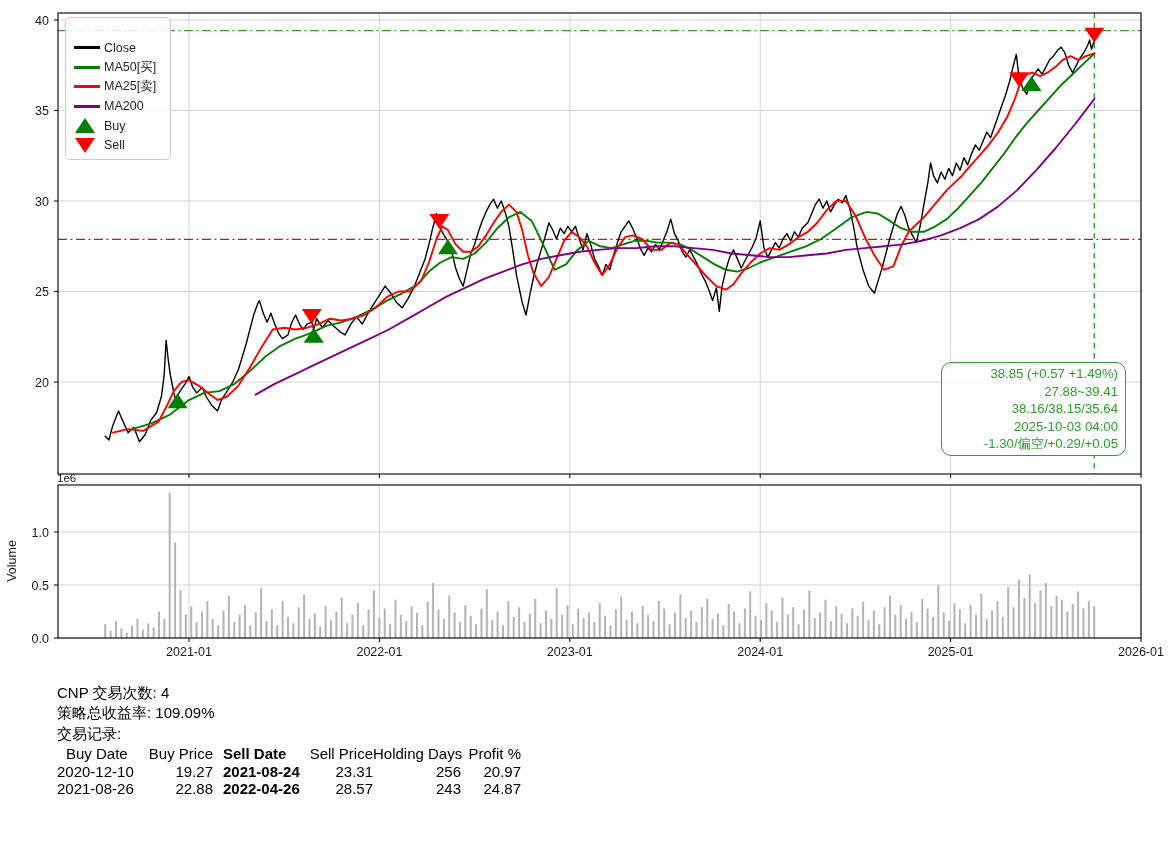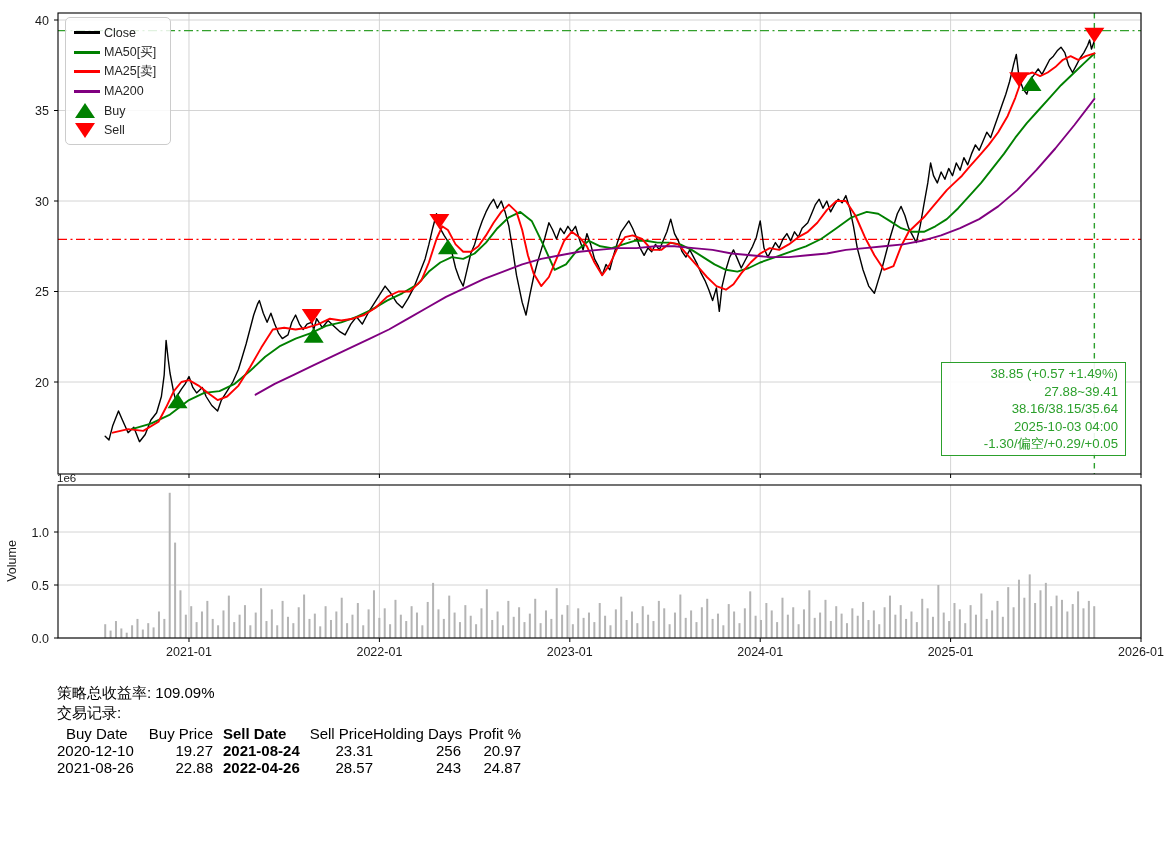--- a/index.html
+++ b/index.html
@@ -2,31 +2,31 @@
 <html><head>
 <meta charset="utf-8">
 <style>
   html,body{margin:0;padding:0;background:#ffffff;}
   body{width:1176px;height:855px;position:relative;font-family:"Liberation Sans",sans-serif;-webkit-font-smoothing:antialiased;}
   .figure{position:absolute;left:0;top:0;width:1176px;height:672px;background:#fff;}
   svg text{font-family:"Liberation Sans","DejaVu Sans",sans-serif;fill:#1a1a1a;}
 
   
   .legend{position:absolute;left:65px;top:17px;width:106px;background:rgba(255,255,255,0.85);
-    border:1px solid #cccccc;border-radius:5px;padding:5px 8px 4px 8px;box-sizing:border-box;}
+    border:1px solid #cccccc;border-radius:5px;padding:20px 8px 4px 8px;box-sizing:border-box;}
   .legend-row{display:flex;align-items:center;height:19.5px;}
   .legend-swatch{width:30px;display:flex;align-items:center;justify-content:flex-start;flex:0 0 30px;}
   .legend-line{width:26px;height:2.6px;}
   .tri-up{width:0;height:0;border-left:10px solid transparent;border-right:10px solid transparent;border-bottom:15px solid #008000;margin-left:1px;}
   .tri-down{width:0;height:0;border-left:10px solid transparent;border-right:10px solid transparent;border-top:15px solid #ff0000;margin-left:1px;}
   .legend-label{font-size:12.5px;color:#262626;white-space:nowrap;}
 
   
   .annotation{position:absolute;left:941px;top:362px;width:185px;box-sizing:border-box;
-    border:1.5px solid #2ca02c;border-radius:0;background:rgba(255,255,255,0.9);
+    border:1.5px solid #2ca02c;border-radius:10px;background:rgba(255,255,255,0.9);
     color:#2ca02c;font-size:13.2px;line-height:17.6px;text-align:right;padding:2px 7px;white-space:nowrap;}
 
   
   .summary{position:absolute;left:57px;top:683px;color:#000;font-size:15px;}
   .summary-line{line-height:20.4px;white-space:pre;}
   .trade-table{margin-top:1px;}
   .t-row{display:flex;line-height:17.3px;white-space:pre;}
   .c0{width:80px;text-align:left;}
   .c1{width:76px;text-align:right;}
   .c2{width:84px;margin-left:10px;text-align:left;font-weight:bold;}
@@ -342,20 +342,21 @@
   <div class="annotation">
     <div>38.85 (+0.57 +1.49%)</div>
     <div>27.88~39.41</div>
     <div>38.16/38.15/35.64</div>
     <div>2025-10-03 04:00</div>
     <div>-1.30/偏空/+0.29/+0.05</div>
   </div>
 </div>
 
 <div class="summary">
+  <div class="summary-line">CNP 交易次数: 4</div>
   <div class="summary-line">策略总收益率: 109.09%</div>
   <div class="summary-line">交易记录:</div>
   <div class="trade-table" id="trade-table">
       <div class="t-row t-head"><span class="c0">Buy Date</span><span class="c1">Buy Price</span><span class="c2">Sell Date</span><span class="c3">Sell Price</span><span class="c4">Holding Days</span><span class="c5">Profit %</span></div>
       <div class="t-row"><span class="c0">2020-12-10</span><span class="c1">19.27</span><span class="c2">2021-08-24</span><span class="c3">23.31</span><span class="c4">256</span><span class="c5">20.97</span></div>
       <div class="t-row"><span class="c0">2021-08-26</span><span class="c1">22.88</span><span class="c2">2022-04-26</span><span class="c3">28.57</span><span class="c4">243</span><span class="c5">24.87</span></div>
     </div>
 </div>
 
 </body></html>

